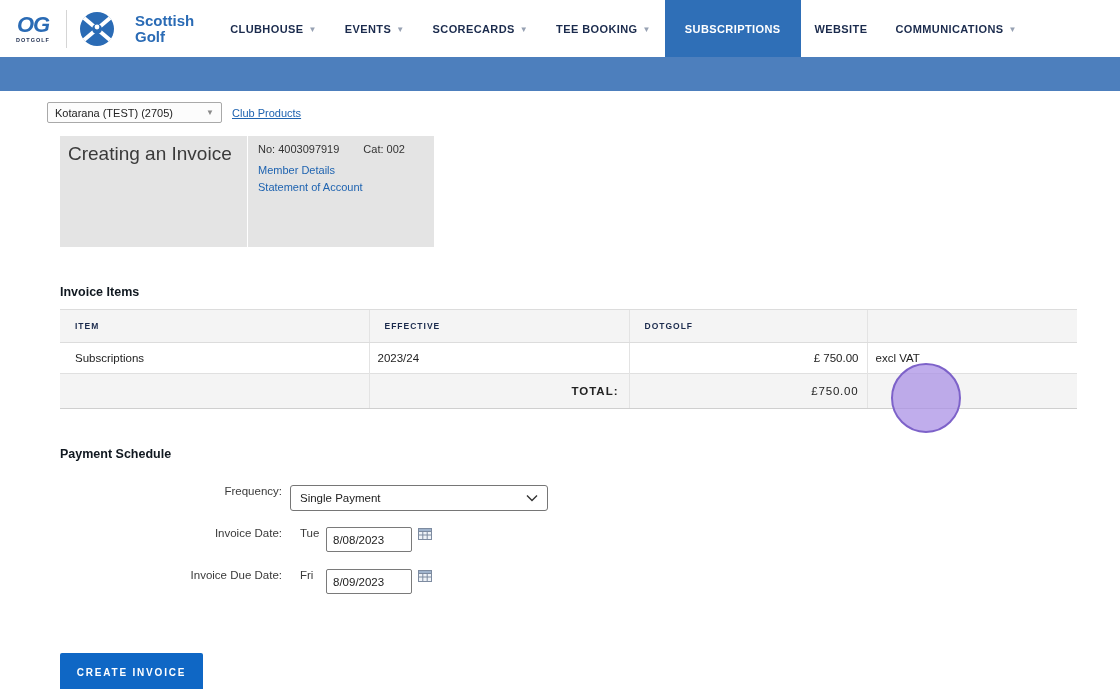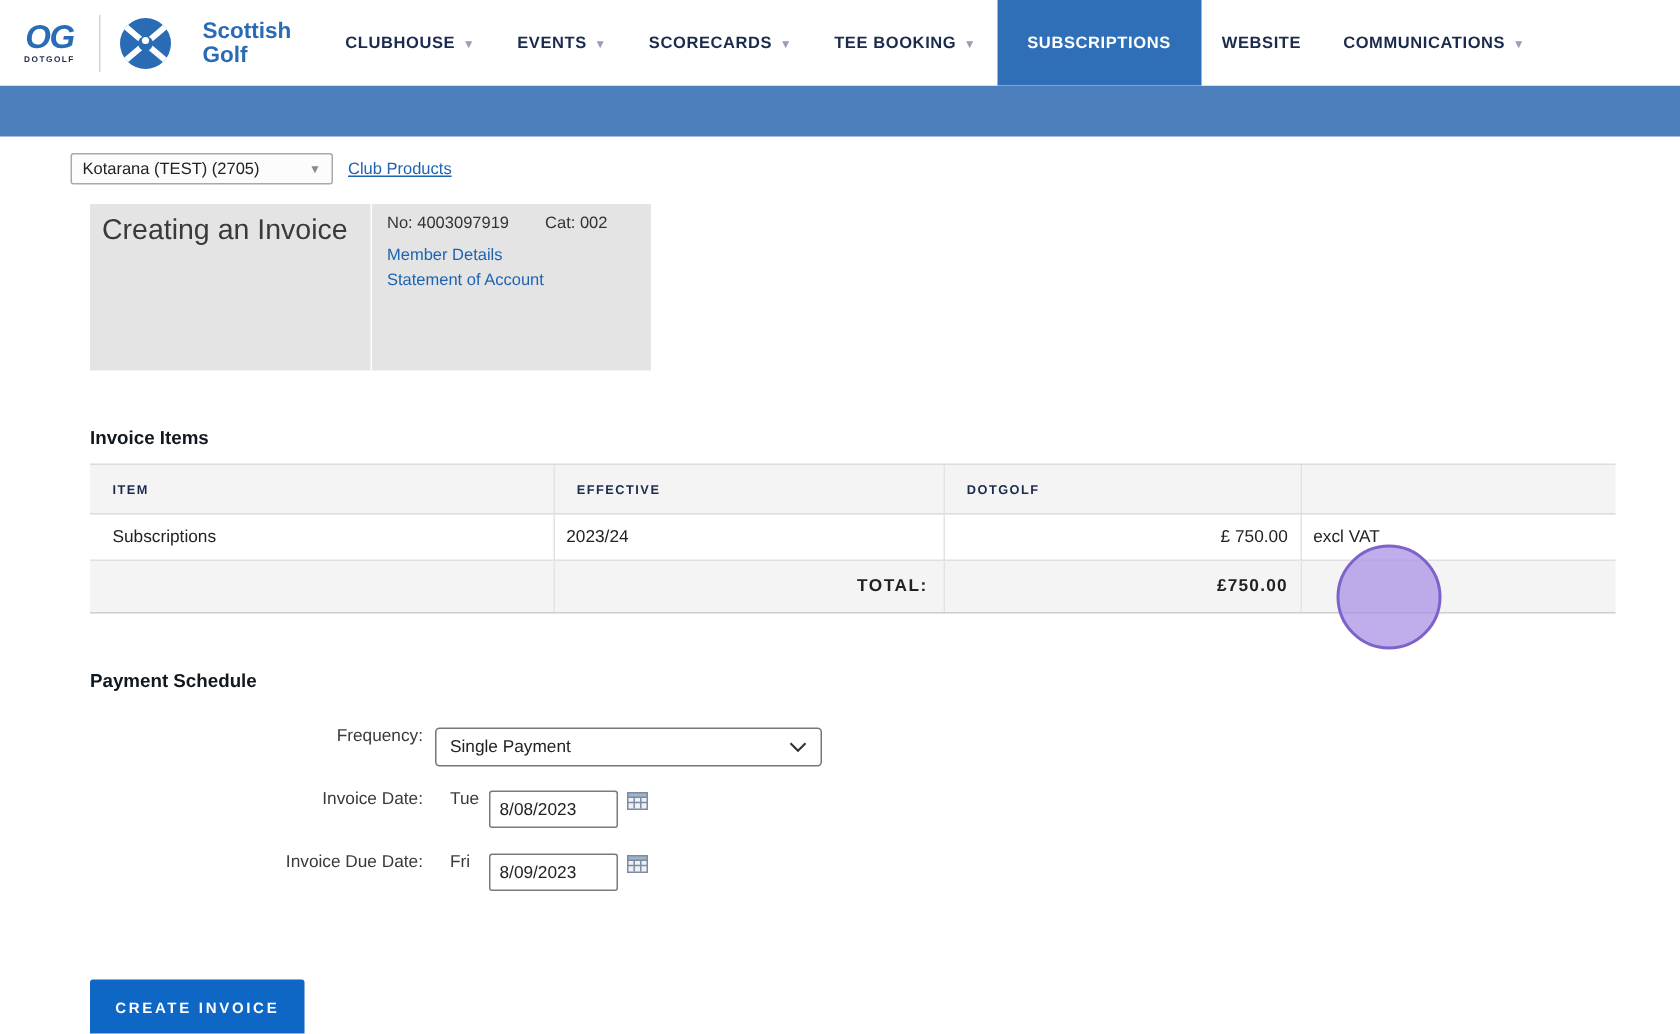--- a/index.html
+++ b/index.html
@@ -97,21 +97,21 @@
   .items-table td { font-size: 11.5px; color: #222; padding: 9px 8px 9px 15px; }
   .items-table td.effective { padding-left: 8px; }
   .items-table td.amount { text-align: right; padding-right: 8px; }
   .items-table td.vat { padding-left: 8px; }
   .items-table tr.total-row td {
     background: #f4f4f4;
     border-top: 1px solid #e0e0e0; border-bottom: 1px solid #cfcfcf;
     padding-top: 11px; padding-bottom: 11px;
   }
   .total-label { text-align: right; font-size: 8.5px; font-weight: bold; letter-spacing: 1px; color: #1b2b4d; padding-right: 10px !important; }
-  .total-value { text-align: right; font-size: 9px; font-weight: bold; letter-spacing: .8px; color: #1c56a0; padding-right: 8px !important; }
+  .total-value { text-align: right; font-size: 9px; font-weight: normal; letter-spacing: .8px; color: #1c56a0; padding-right: 8px !important; }
 
   
   .form-row { display: flex; align-items: flex-start; margin: 0 0 16px 60px; height: 26px; }
   .form-label { width: 222px; text-align: right; font-size: 11.5px; color: #3a3a3a; }
   .day-label { margin-left: 18px; width: 26px; font-size: 11.5px; color: #3a3a3a; }
   .freq-select {
     margin-left: 8px; width: 258px; height: 26px;
     border: 1px solid #767676; border-radius: 3px; background: #ffffff;
     display: flex; align-items: center; justify-content: space-between;
     padding: 0 9px; font-size: 11.5px; color: #222; cursor: pointer;

